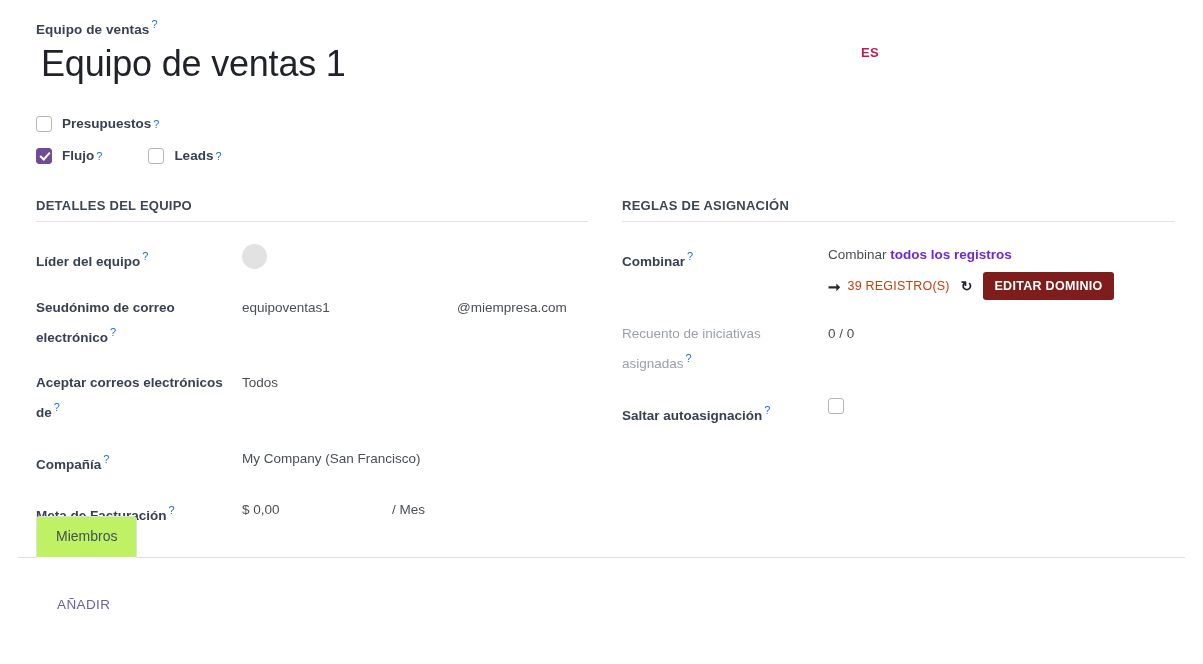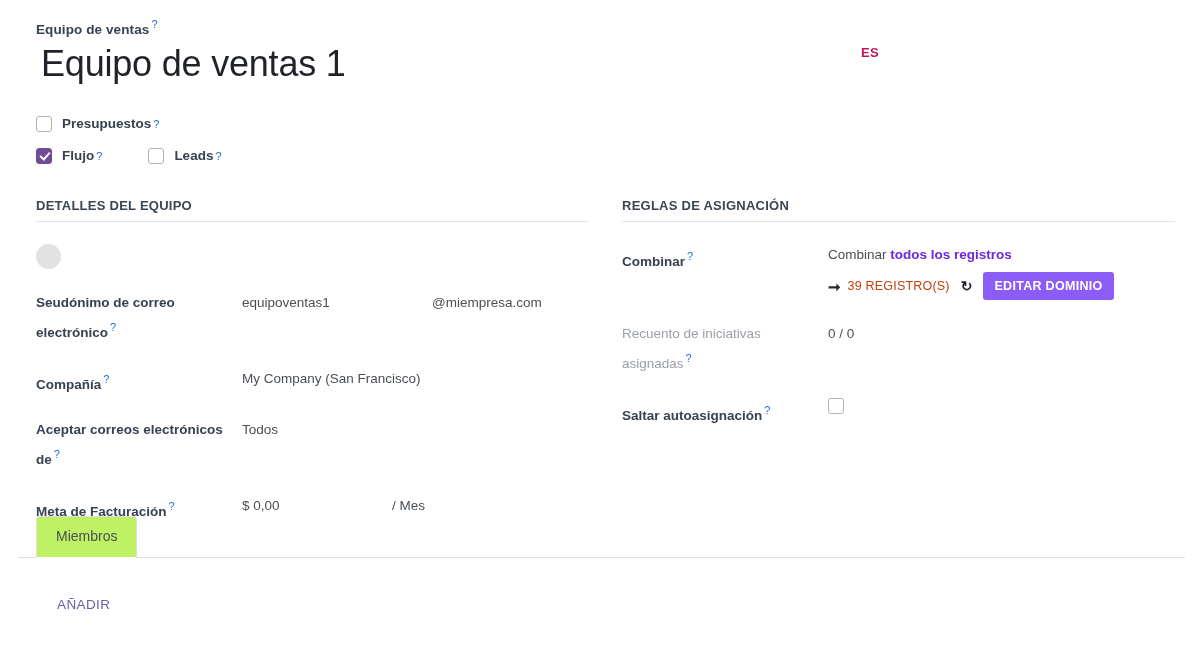--- a/index.html
+++ b/index.html
@@ -171,21 +171,21 @@
   .avatar-circle {
     width: 25px;
     height: 25px;
     border-radius: 50%;
     background: #e2e2e2;
     display: inline-block;
     vertical-align: middle;
     cursor: pointer;
   }
 
-  .alias-row { display: flex; align-items: flex-start; }
+  .alias-row { display: flex; align-items: flex-start; gap: 25px; }
   .alias-name {
     width: 190px;
     flex: 0 0 190px;
     color: #4a4f54;
     cursor: text;
   }
   .alias-domain { color: #4a4f54; white-space: nowrap; }
 
   .money-row { display: flex; align-items: baseline; }
   .money-amount {
@@ -225,21 +225,21 @@
   .refresh-icon {
     margin-left: 11px;
     margin-right: 11px;
     font-size: 14px;
     color: #1f2329;
     line-height: 1;
     cursor: pointer;
     font-weight: 700;
   }
   .btn-edit-domain {
-    background: #8b5cf6;
+    background: #7f1d1d;
     color: #ffffff;
     border: none;
     border-radius: 3px;
     font-family: inherit;
     font-size: 12.5px;
     font-weight: 700;
     letter-spacing: 0.3px;
     padding: 7px 11px 7px 11px;
     line-height: 14px;
     cursor: pointer;
@@ -326,46 +326,47 @@
       <span class="cbx-label">Leads</span>
         <span class="help-mark">?</span>
     </div>
 
   </div>
 
   <div class="col-left">
     <div class="group-title">DETALLES DEL EQUIPO</div>
 
     <div class="frow">
+      <div class="frow-label"><span>Líder del equipo</span><span class="help-mark">?</span></div>
       <div class="frow-value">
         <span class="avatar-circle"></span>
       </div>
     </div>
 
     <div class="frow">
       <div class="frow-label"><span>Seudónimo de correo electrónico</span><span class="help-mark">?</span></div>
       <div class="frow-value">
         <div class="alias-row">
           <span class="alias-name">equipoventas1</span>
           <span class="alias-domain">@miempresa.com</span>
         </div>
       </div>
     </div>
 
     <div class="frow">
+      <div class="frow-label"><span>Aceptar correos electrónicos de</span><span class="help-mark">?</span></div>
+      <div class="frow-value">
+        <span class="val-link">Todos</span>
+      </div>
+    </div>
+
+    <div class="frow">
       <div class="frow-label"><span>Compañía</span><span class="help-mark">?</span></div>
       <div class="frow-value">
         <span class="val-link">My Company (San Francisco)</span>
-      </div>
-    </div>
-
-    <div class="frow">
-      <div class="frow-label"><span>Aceptar correos electrónicos de</span><span class="help-mark">?</span></div>
-      <div class="frow-value">
-        <span class="val-link">Todos</span>
       </div>
     </div>
 
     <div class="frow">
       <div class="frow-label"><span>Meta de Facturación</span><span class="help-mark">?</span></div>
       <div class="frow-value">
         <div class="money-row">
           <span class="money-amount">$ 0,00</span>
           <span class="money-period">/ Mes</span>
         </div>

